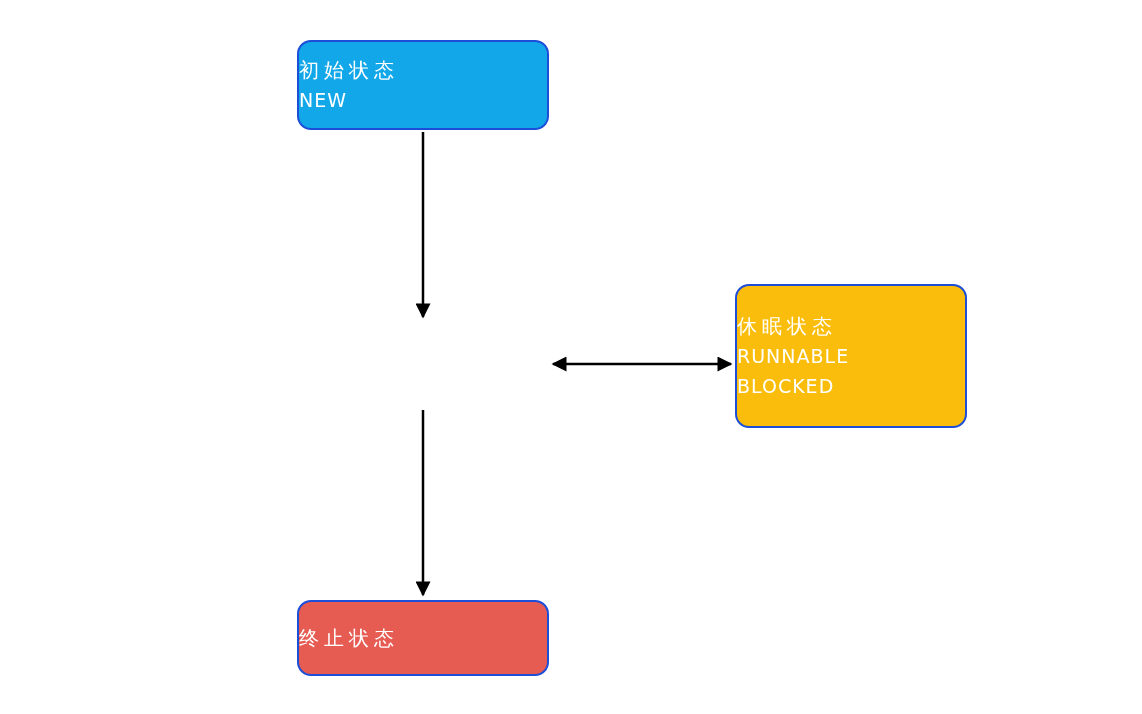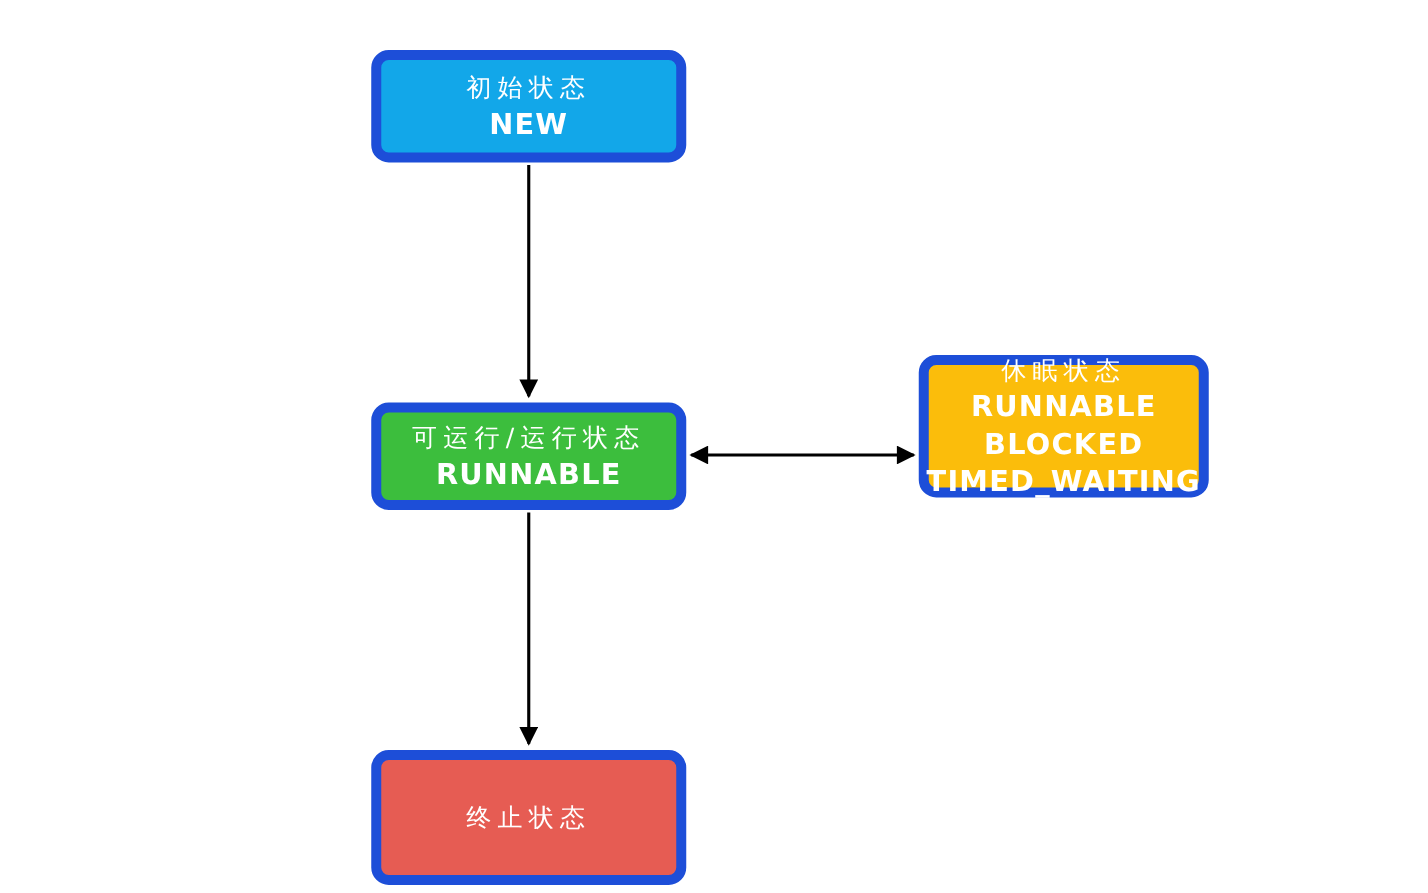--- a/index.html
+++ b/index.html
@@ -19,45 +19,44 @@
     position: absolute;
     left: 0;
     top: 0;
     width: 1142px;
     height: 714px;
     pointer-events: none;
   }
   .node {
     position: absolute;
     box-sizing: border-box;
-    border: 8px solid #1d4ed8;
+    border: 2px solid #1d4ed8;
     border-radius: 14px;
     color: #ffffff;
     display: flex;
     flex-direction: column;
-    align-items: center;
+    align-items: flex-start;
     justify-content: center;
     text-align: center;
     line-height: 30px;
   }
   .node .zh {
     font-size: 20px;
     letter-spacing: 5px;
     white-space: nowrap;
   }
   .node .en {
-    font-size: 23px;
+    font-size: 19px;
     letter-spacing: 1px;
     white-space: nowrap;
-    font-weight: bold;
   }
   .node-new        { left: 297px; top: 40px;  width: 252px; height: 90px; }
   .node-runnable   { left: 297px; top: 322px; width: 252px; height: 86px; }
-  .node-sleeping   { left: 735px; top: 284px; width: 232px; height: 114px; }
-  .node-terminated { left: 297px; top: 600px; width: 252px; height: 108px; }
+  .node-sleeping   { left: 735px; top: 284px; width: 232px; height: 144px; }
+  .node-terminated { left: 297px; top: 600px; width: 252px; height: 76px; }
 </style>
 </head>
 <body>
 
 <div class="canvas">
 
   <svg class="arrows" viewBox="0 0 1142 714" xmlns="http://www.w3.org/2000/svg">
     <defs>
       <marker id="arrow-end" viewBox="0 0 10 10" markerWidth="17" markerHeight="15" refX="9" refY="5" orient="auto" markerUnits="userSpaceOnUse">
         <path d="M0,0 L10,5 L0,10 z" fill="#000000"></path>
@@ -69,29 +68,24 @@
     <line x1="423" y1="132" x2="423" y2="317" stroke="#000000" stroke-width="2.5" marker-end="url(#arrow-end)"></line>
     <line x1="553" y1="364" x2="731" y2="364" stroke="#000000" stroke-width="2.5" marker-start="url(#arrow-start)" marker-end="url(#arrow-end)"></line>
     <line x1="423" y1="410" x2="423" y2="595" stroke="#000000" stroke-width="2.5" marker-end="url(#arrow-end)"></line>
   </svg>
 
   <div class="node node-new" style="background-color: rgb(18, 167, 233);">
     <div class="zh">初始状态</div>
     <div class="en">NEW</div>
   </div>
 
-  <div class="node node-runnable" style="background-color: rgb(60, 190, 61);">
-    <div class="zh">可运行/运行状态</div>
-    <div class="en">RUNNABLE</div>
-  </div>
 
   <div class="node node-sleeping" style="background-color: rgb(251, 189, 11);">
     <div class="zh">休眠状态</div>
     <div class="en">RUNNABLE</div>
     <div class="en">BLOCKED</div>
-    <div class="en">TIMED_WAITING</div>
   </div>
 
   <div class="node node-terminated" style="background-color: rgb(230, 92, 83);">
     <div class="zh">终止状态</div>
   </div>
 
 </div>
 
 </body></html>

